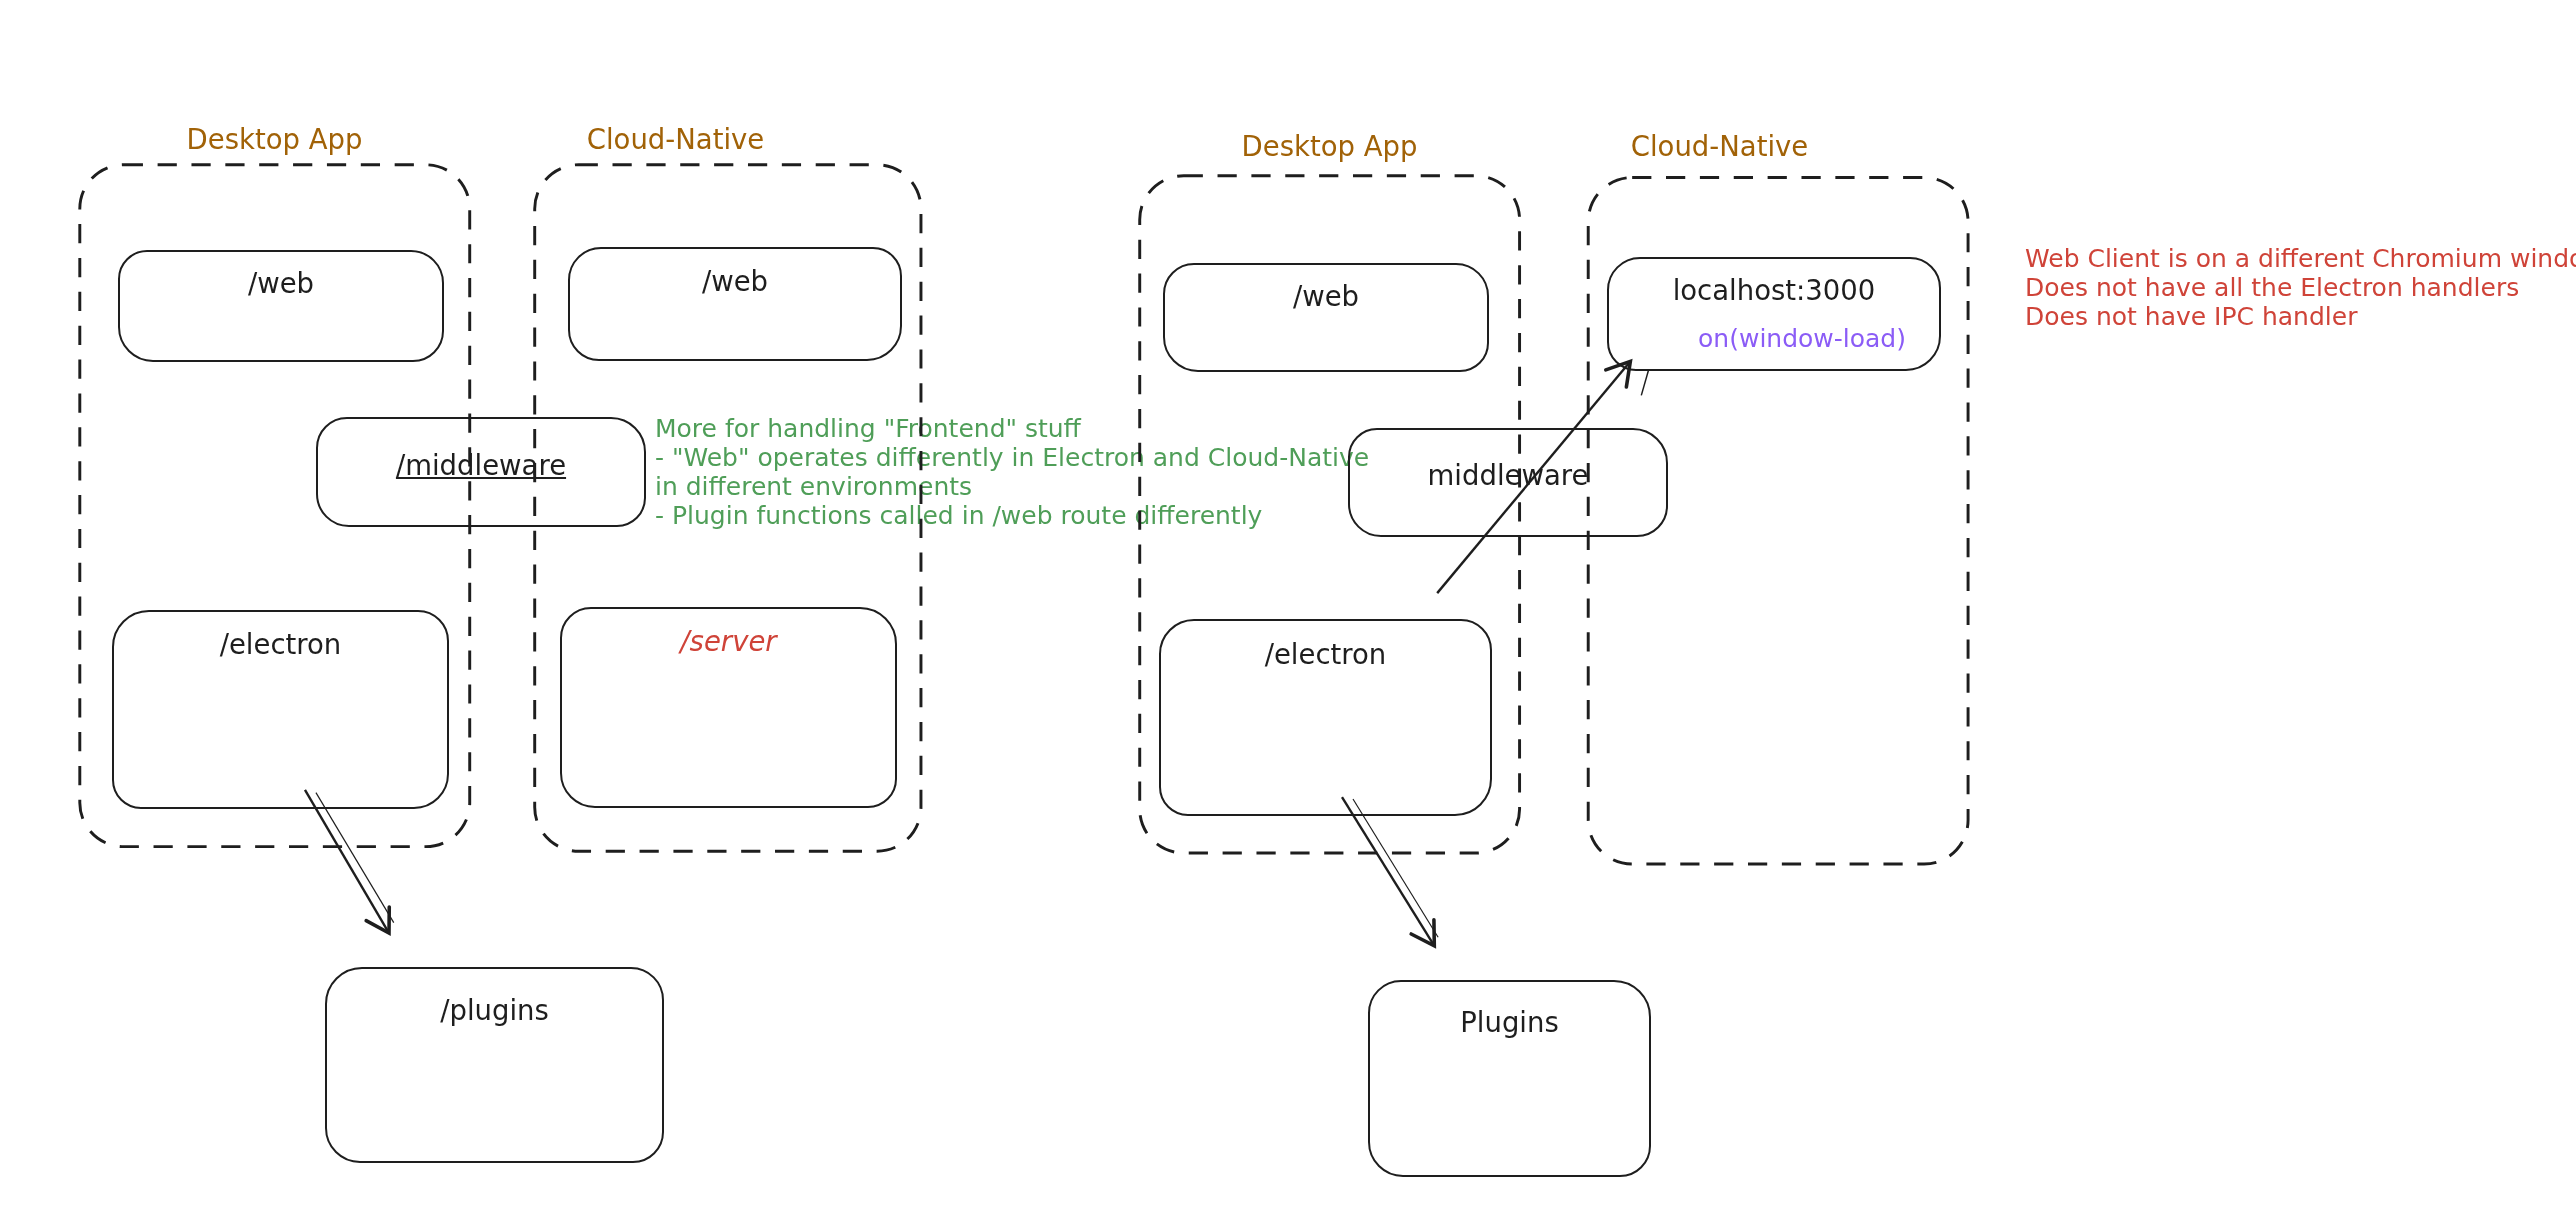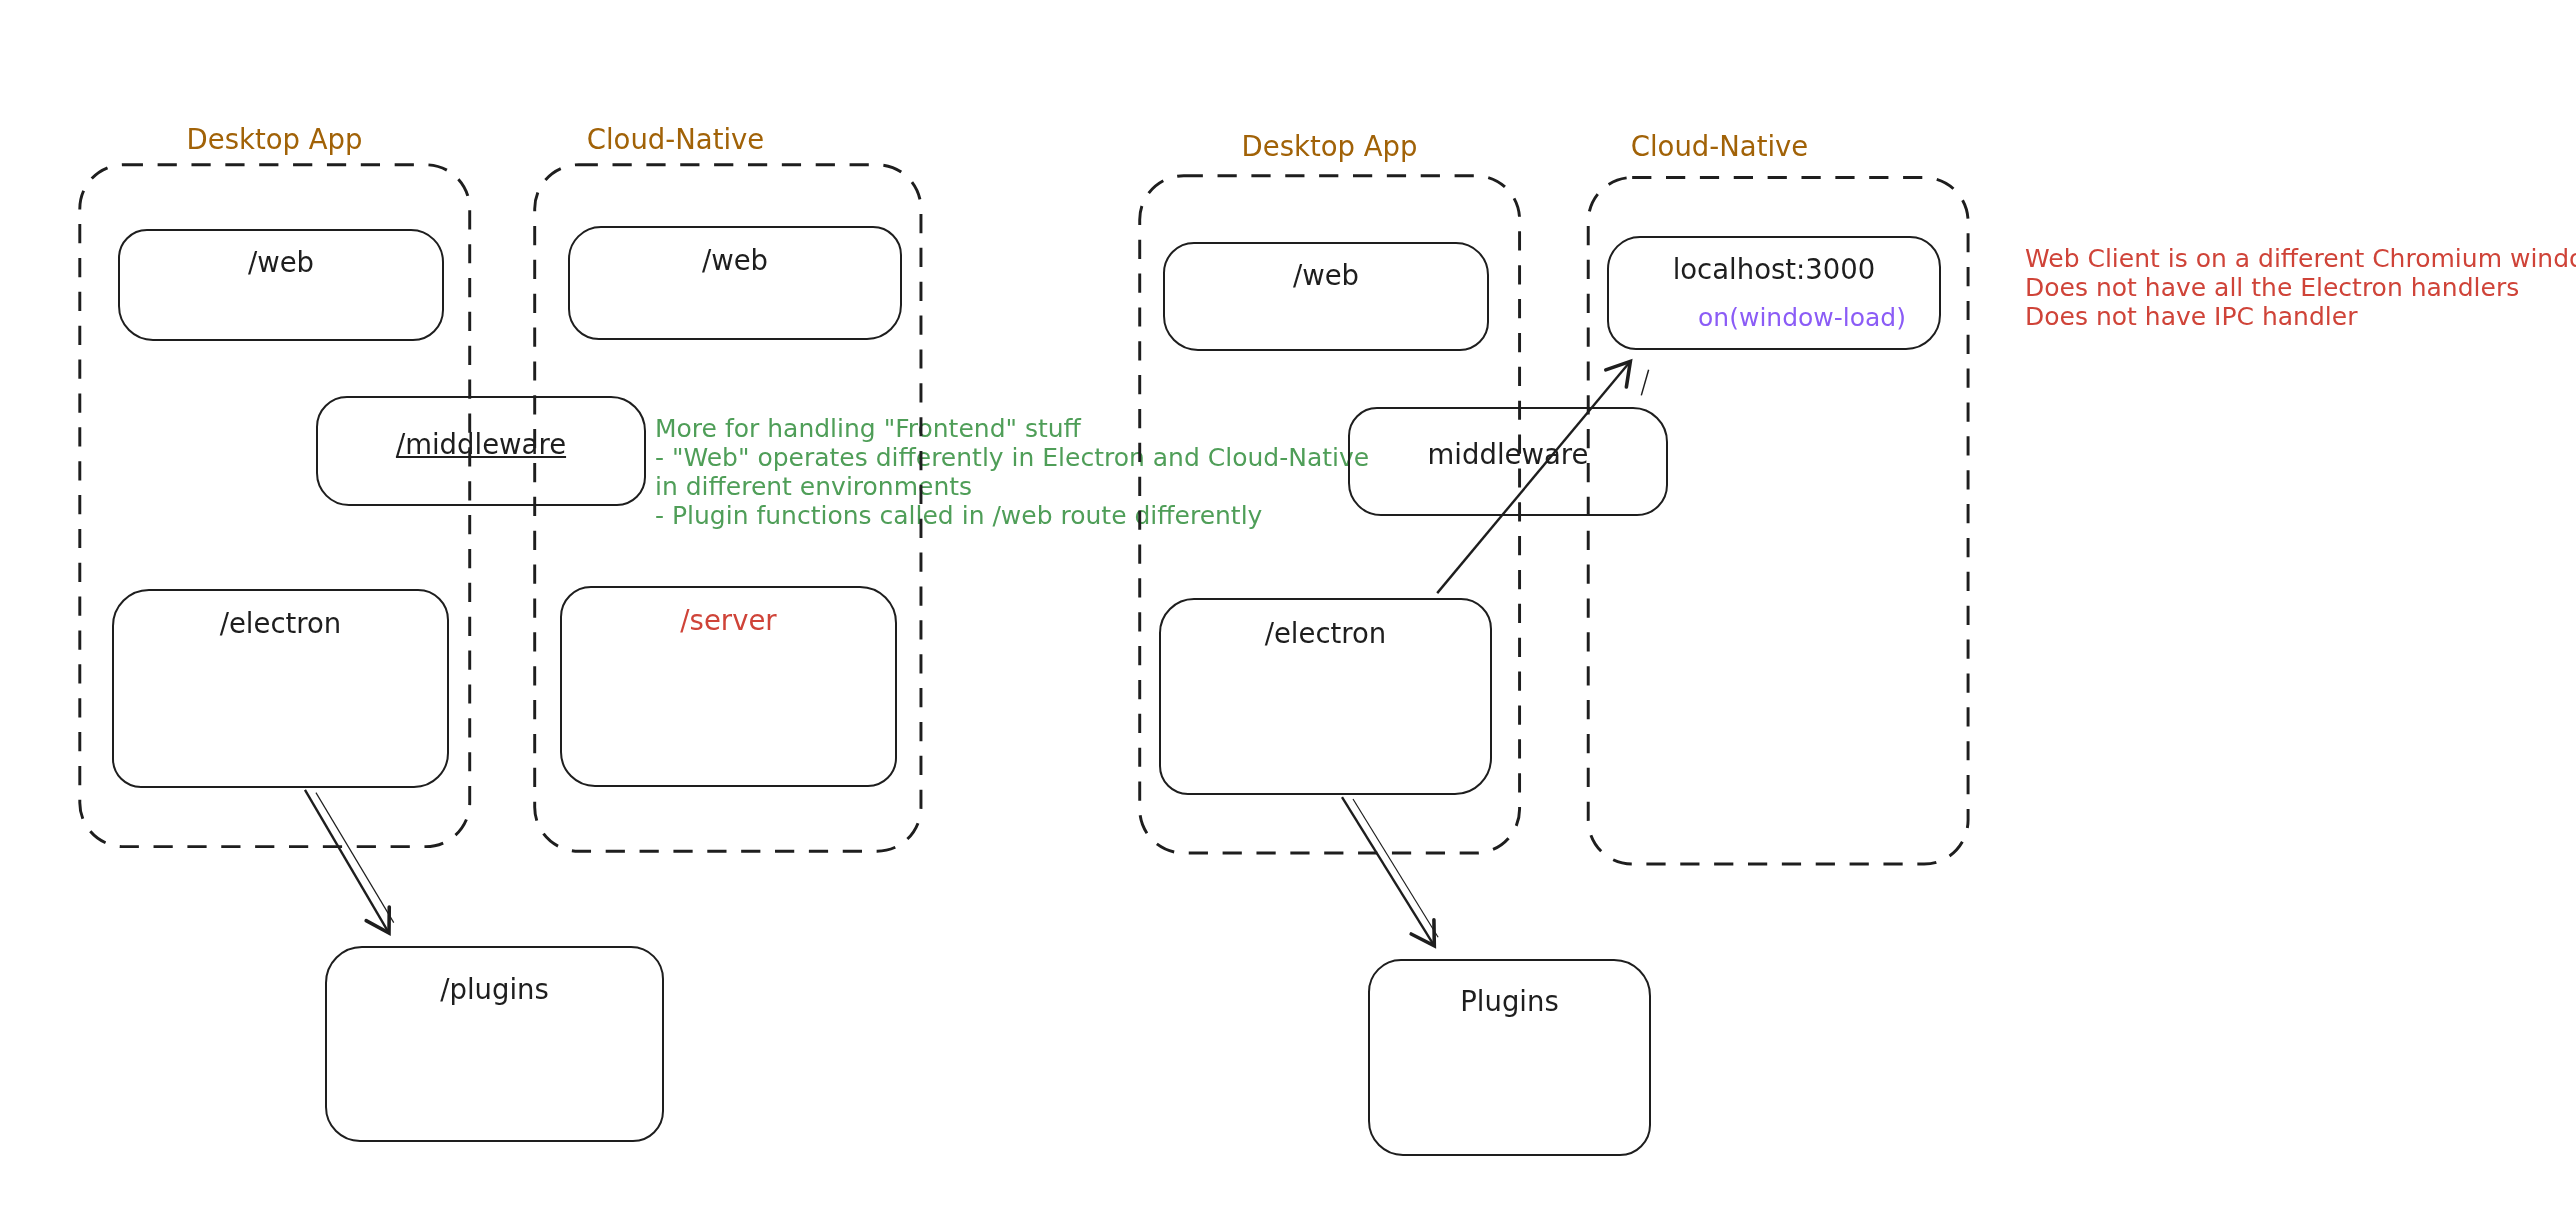--- a/index.html
+++ b/index.html
@@ -21,20 +21,21 @@
     white-space: nowrap;
   }
   .node {
     position: absolute;
     border: 2.4px solid #1e1e1e;
     background: transparent;
     box-sizing: border-box;
     display: flex;
     justify-content: center;
     align-items: flex-start;
+    margin-top: 21px;
   }
   .node-label {
     font-size: 27.5px;
     line-height: 33px;
     color: #1e1e1e;
     white-space: nowrap;
   }
   .node-sub-label {
     position: absolute;
     right: 33px;
@@ -75,21 +76,21 @@
 
   <div class="node" style="left:316px; top:396px; width:330px; height:110px; border-radius:31px 35px 29px 33px; padding-top:30px;text-decoration:underline;">
     <span class="node-label">/middleware</span>
   </div>
 
   <div class="node" style="left:112px; top:589px; width:337px; height:199px; border-radius:37px 31px 35px 29px; padding-top:15.6px;">
     <span class="node-label">/electron</span>
   </div>
 
   <div class="node" style="left:560px; top:586px; width:337px; height:201px; border-radius:31px 37px 29px 35px; padding-top:15.6px;">
-    <span class="node-label" style="color:#cf4338;">/server</span>
+    <span class="node-label" style="color:#cf4338;font-style:italic;">/server</span>
   </div>
 
   <div class="node" style="left:325px; top:946px; width:339px; height:196px; border-radius:37px 33px 31px 35px; padding-top:25px;">
     <span class="node-label">/plugins</span>
   </div>
 
   <div class="note green" style="left:655px; top:414px;">
     <div>More for handling "Frontend" stuff</div>
     <div>- "Web" operates differently in Electron and Cloud-Native</div>
     <div>in different environments</div>

